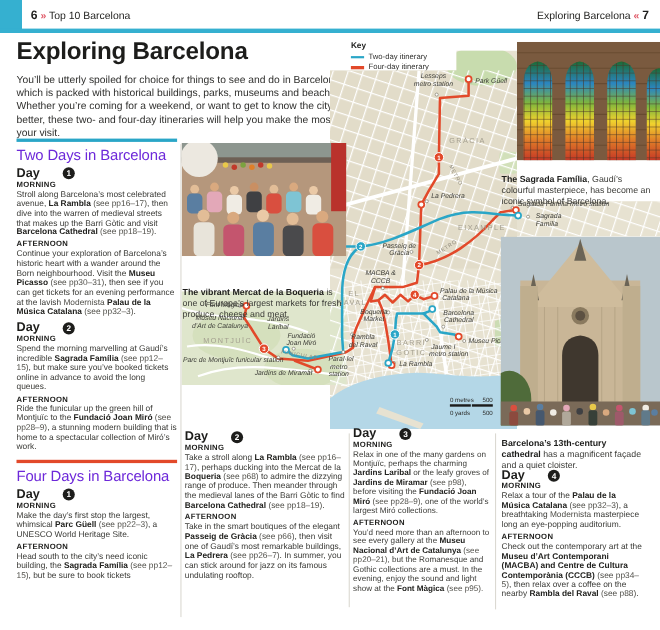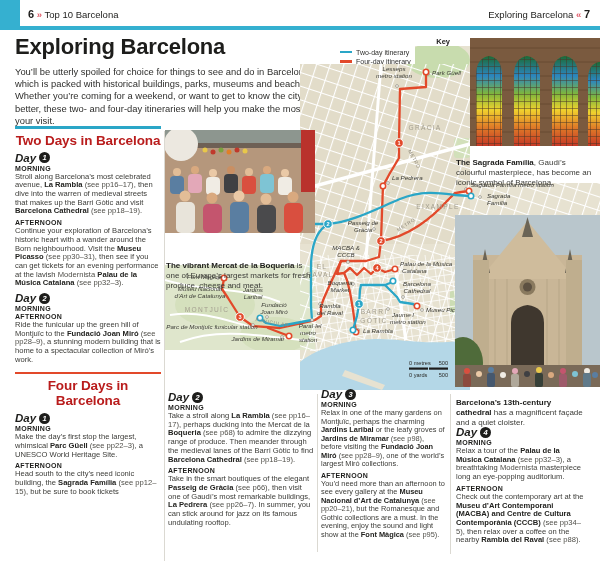--- a/index.html
+++ b/index.html
@@ -11,32 +11,32 @@
   .hleft{position:absolute;left:28px;top:8px;font-size:9.5px;color:#1d1d1b;}
   .hright{position:absolute;right:10px;top:8px;font-size:9.5px;color:#1d1d1b;}
   .hnum{font-weight:bold;font-size:11px;}
   .hsep{color:#e05c6a;font-weight:bold;}
   
   .title{position:absolute;left:15px;top:34px;font-size:22px;font-weight:bold;color:#1d1d1b;
          letter-spacing:-.2px;margin:0;}
   .intro{position:absolute;left:15px;top:66px;width:303px;font-size:9.4px;line-height:12.2px;
          color:#2f2f2d;margin:0;}
   
-  .key{position:absolute;left:340px;top:37px;width:110px;text-align:right;}
+  .key{position:absolute;left:319px;top:37px;width:110px;}
   .key-title{font-size:7.5px;font-weight:bold;color:#1d1d1b;}
   .key-item{font-size:7px;display:flex;align-items:center;gap:4px;margin-top:2.5px;color:#2f2f2d;}
   .key-dash{width:12px;height:2.6px;display:inline-block;}
   
   .col{position:absolute;}
   .rule{height:2.6px;margin:0 0 4px;}
   .rule-teal{background:#2aa6c7;}
   .rule-red{background:#e2492a;}
-  h2.sec{font-size:13.5px;font-weight:bold;color:#b91c1c;margin:0 0 2px;letter-spacing:-.1px;text-align:center;}
+  h2.sec{font-size:13.5px;font-weight:normal;color:#6d28d9;margin:0 0 2px;letter-spacing:-.1px;}
   .day-head{font-size:11.5px;font-weight:bold;color:#1d1d1b;margin:4px 0 1px;
-            display:flex;align-items:center;gap:3px;font-style:italic;}
+            display:flex;align-items:center;gap:21px;}
   .daynum{width:11px;height:11px;border-radius:50%;background:#1d1d1b;color:#fff;font-size:7.5px;
           font-weight:bold;display:inline-flex;align-items:center;justify-content:center;}
   .tlabel{font-size:7px;font-weight:bold;letter-spacing:.3px;color:#1d1d1b;margin:1px 0;}
   p.body{margin:0 0 3px;font-size:7.6px;line-height:8.7px;color:#3b3b37;}
   .narrow p.body{font-size:7.4px;line-height:8.5px;}
   .b{font-weight:bold;color:#232320;}
   .i{color:#504f49;}
   .caption{position:absolute;font-size:8px;line-height:10px;color:#3b3b37;}
   .caption .b{color:#1d1d1b;}
   .vrule{position:absolute;width:1px;background:#dbd9d2;}
@@ -384,20 +384,21 @@
     <div class="tlabel">MORNING</div>
     <p class="body"><span>Stroll along Barcelona’s most celebrated avenue, </span><span class="b">La Rambla</span><span> </span><span class="i">(see pp16–17)</span><span>, then dive into the warren of medieval streets that makes up the Barri Gòtic and visit </span><span class="b">Barcelona Cathedral</span><span> </span><span class="i">(see pp18–19)</span><span>.</span></p>
     <div class="tlabel">AFTERNOON</div>
     <p class="body"><span>Continue your exploration of Barcelona’s historic heart with a wander around the Born neighbourhood. Visit the </span><span class="b">Museu Picasso</span><span> </span><span class="i">(see pp30–31)</span><span>, then see if you can get tickets for an evening performance at the lavish </span><span class="i">Modernista</span><span> </span><span class="b">Palau de la Música Catalana</span><span> </span><span class="i">(see pp32–3)</span><span>.</span></p>
 
     <div class="day-head">
       <span>Day</span>
       <span class="daynum">2</span>
     </div>
     <div class="tlabel">MORNING</div>
+    <p class="body"><span>Spend the morning marvelling at Gaudí’s incredible </span><span class="b">Sagrada Família</span><span> </span><span class="i">(see pp12–15)</span><span>, but make sure you’ve booked tickets online in advance to avoid the long queues.</span></p>
     <div class="tlabel">AFTERNOON</div>
     <p class="body"><span>Ride the funicular up the green hill of Montjuïc to the </span><span class="b">Fundació Joan Miró</span><span> </span><span class="i">(see pp28–9)</span><span>, a stunning modern building that is home to a spectacular collection of Miró’s work.</span></p>
 
     <div class="rule rule-red" style="margin-top:7px;"></div>
     <h2 class="sec">Four Days in Barcelona</h2>
 
     <div class="day-head">
       <span>Day</span>
       <span class="daynum">1</span>
     </div>

